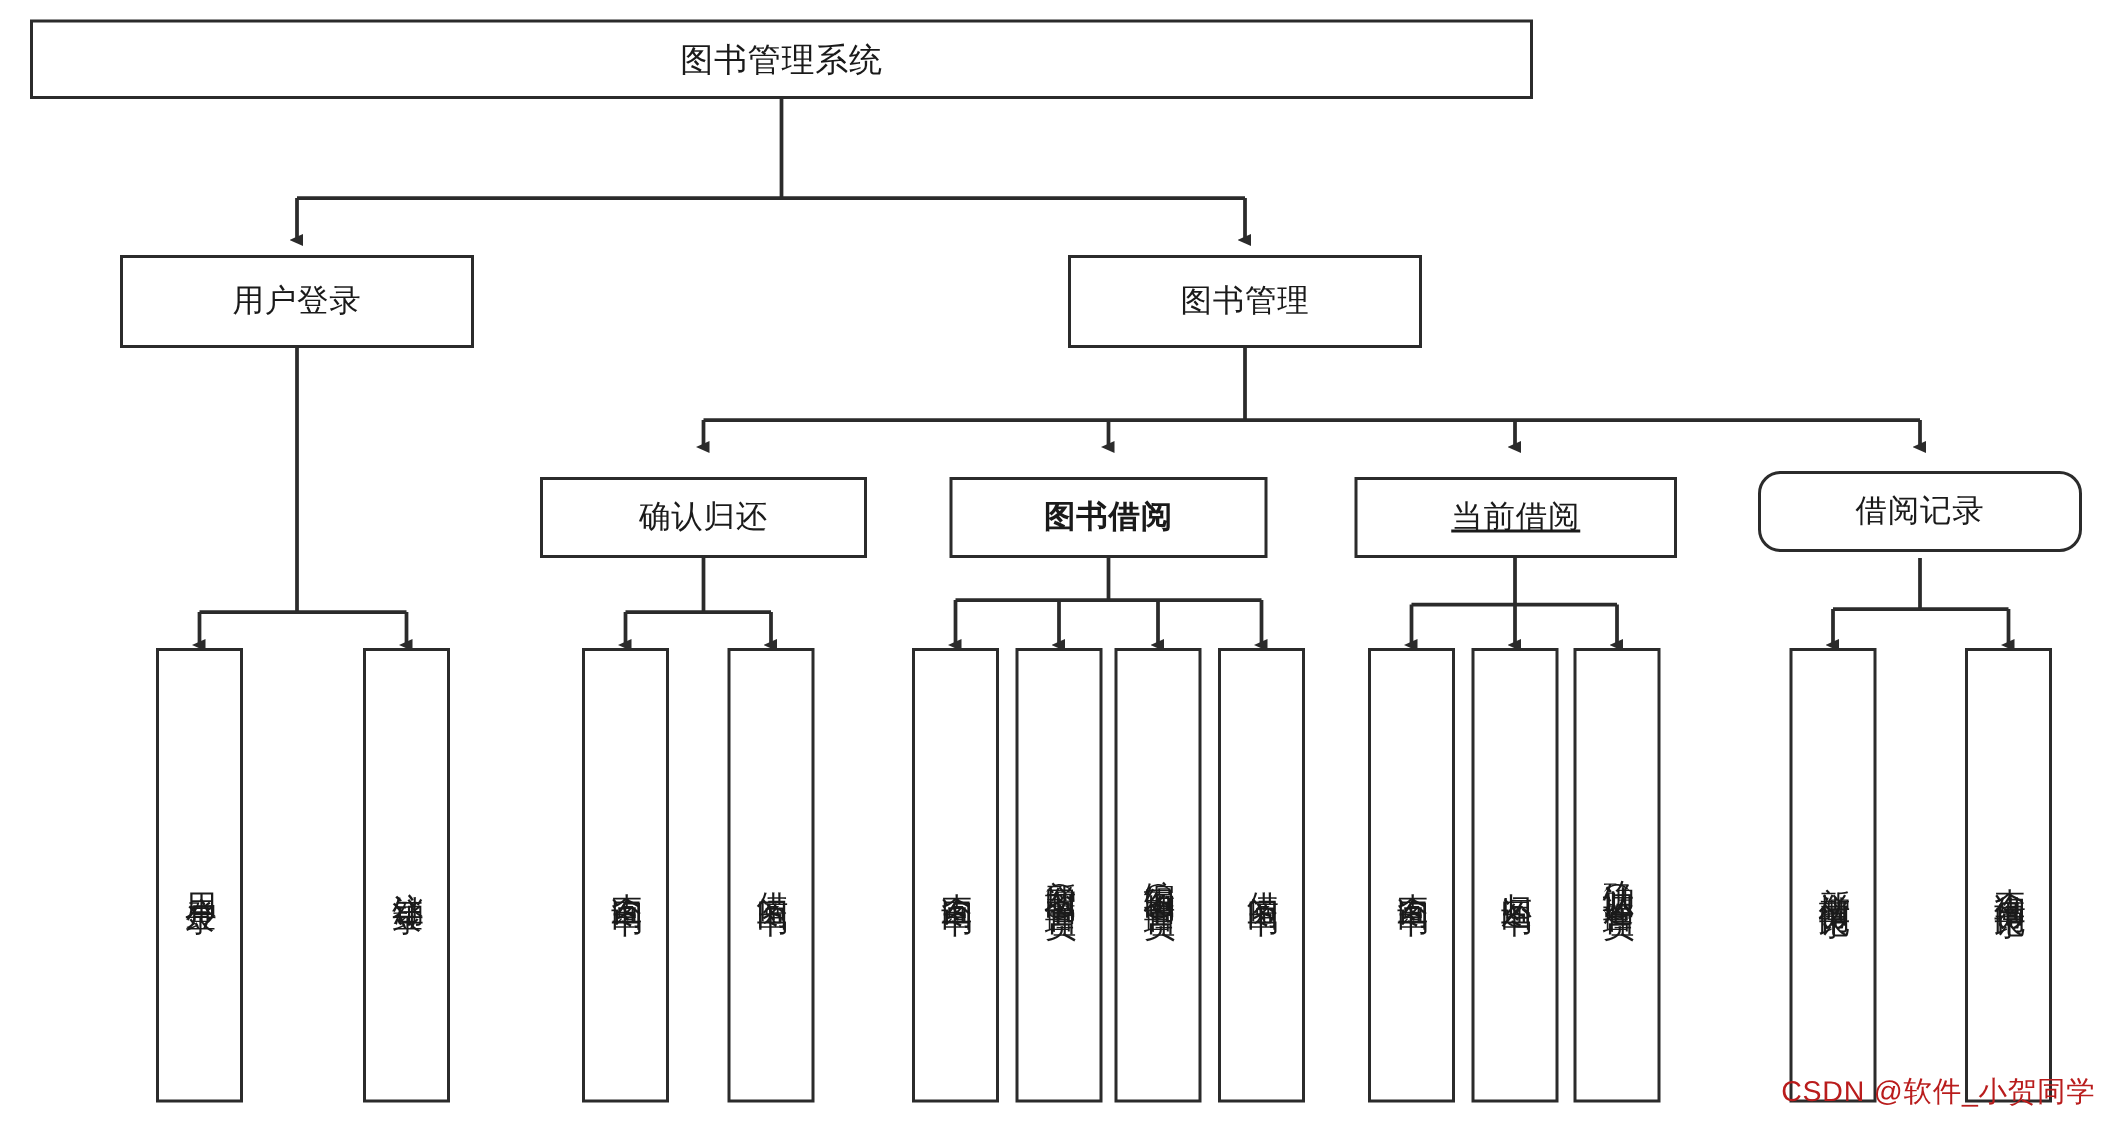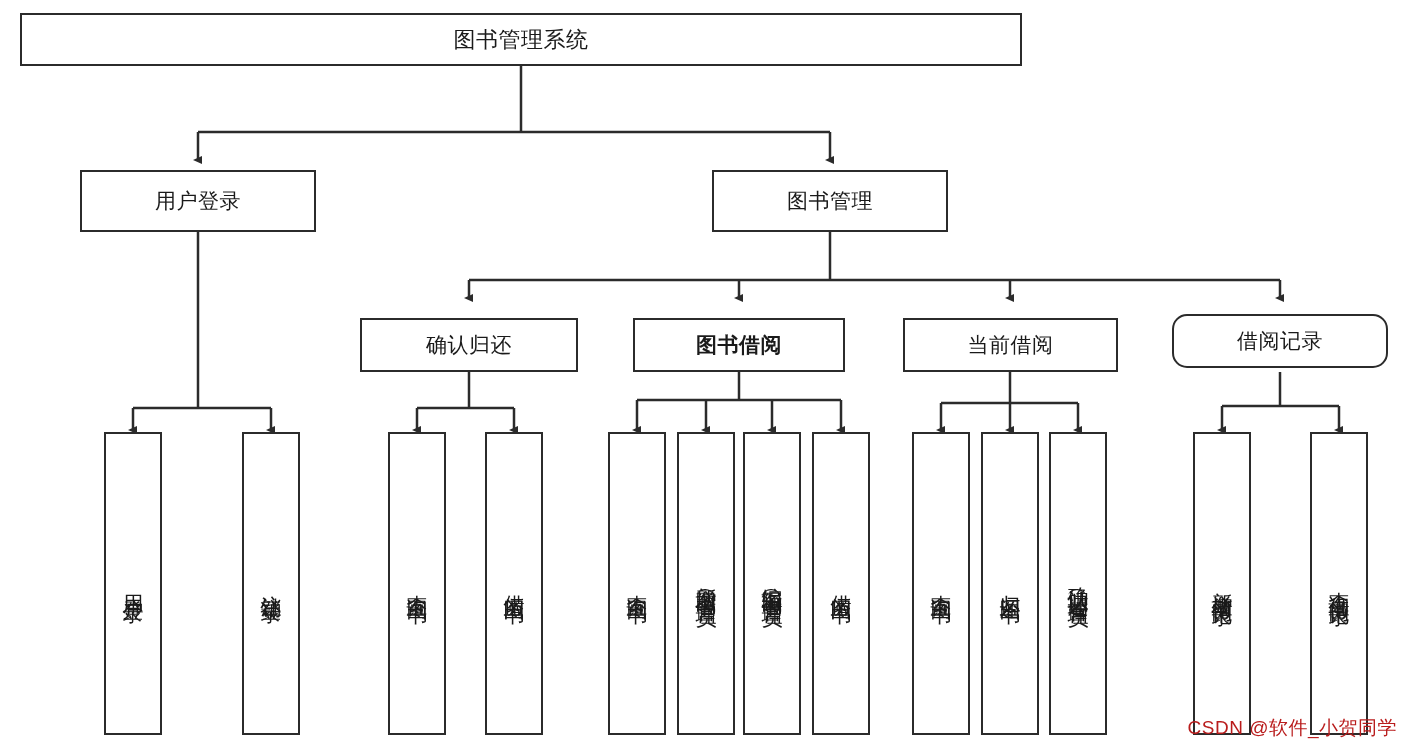--- a/index.html
+++ b/index.html
@@ -129,21 +129,21 @@
   <div class="node h" style="left:712px; top:170px; width:236px; height:62px;">
     <span>图书管理</span>
   </div>
 
   <div class="node h" style="left:360px; top:318px; width:218px; height:54px;">
     <span>确认归还</span>
   </div>
   <div class="node h" style="left:633px; top:318px; width:212px; height:54px;font-weight:bold;">
     <span>图书借阅</span>
   </div>
-  <div class="node h" style="left:903px; top:318px; width:215px; height:54px;">
+  <div class="node h" style="left:903px; top:318px; width:215px; height:54px;text-decoration:underline;">
     <span>当前借阅</span>
   </div>
   <div class="node h" style="left:1172px; top:314px; width:216px; height:54px;border-radius:15px;">
     <span>借阅记录</span>
   </div>
 
   <div class="node leaf" style="left:104px; top:432px; width:58px; height:303px;">
     <span class="vlabel">用户登录</span>
   </div>
   <div class="node leaf" style="left:242px; top:432px; width:58px; height:303px;">

